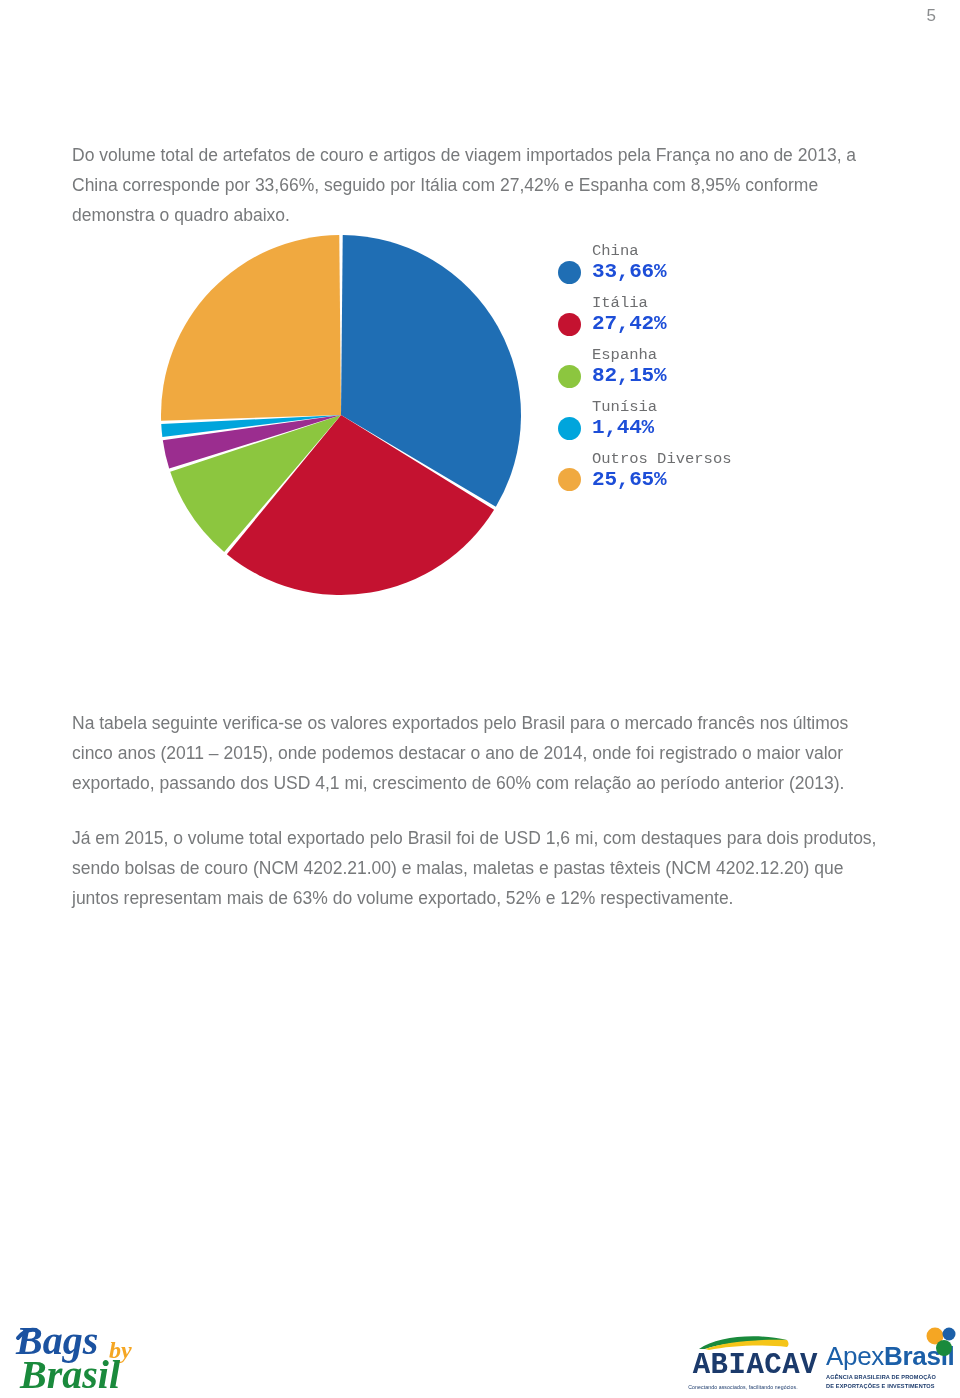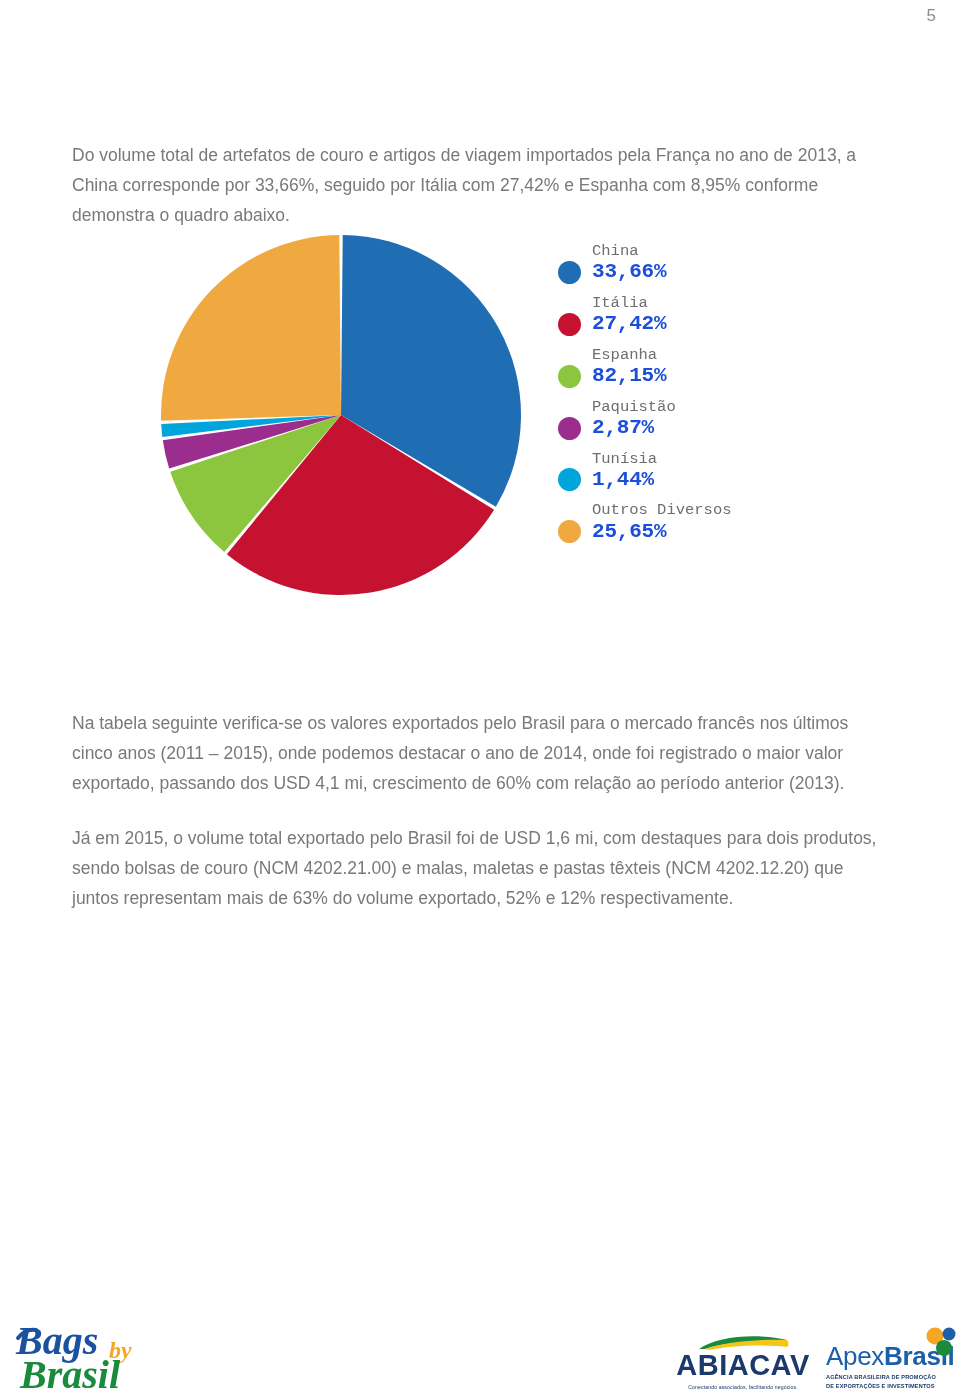--- a/index.html
+++ b/index.html
@@ -136,26 +136,27 @@
 
   .logo-abiacav {
     position: absolute;
     left: 668px;
     bottom: 8px;
     width: 150px;
     text-align: center;
   }
   .abiacav-swoosh { display: block; margin: 0 auto 1px auto; }
   .abiacav-word {
-    font-family: Liberation Sans, sans-serif;
+    font-family: Liberation Mono, monospace;
     font-weight: 700;
     font-size: 29px;
     color: #1b3a6b;
     letter-spacing: 0.5px;
     line-height: 1;
+    text-align: right;
   }
   .abiacav-tag {
     font-family: "Liberation Sans", sans-serif;
     font-size: 5.2px;
     color: #1b3a6b;
     letter-spacing: 0.1px;
     margin-top: 4px;
     white-space: nowrap;
   }
 
@@ -228,27 +229,20 @@
           </span>
         </div>
         <div class="legend-item">
           <span class="legend-swatch" style="background: rgb(140, 198, 63);"></span>
           <span class="legend-text">
             <span class="legend-label">Espanha</span>
             <span class="legend-value">82,15%</span>
           </span>
         </div>
         <div class="legend-item">
-          <span class="legend-swatch" style="background: rgb(155, 45, 143);"></span>
-          <span class="legend-text">
-            <span class="legend-label">Paquistão</span>
-            <span class="legend-value">2,87%</span>
-          </span>
-        </div>
-        <div class="legend-item">
           <span class="legend-swatch" style="background: rgb(0, 165, 220);"></span>
           <span class="legend-text">
             <span class="legend-label">Tunísia</span>
             <span class="legend-value">1,44%</span>
           </span>
         </div>
         <div class="legend-item">
           <span class="legend-swatch" style="background: rgb(240, 169, 64);"></span>
           <span class="legend-text">
             <span class="legend-label">Outros Diversos</span>

